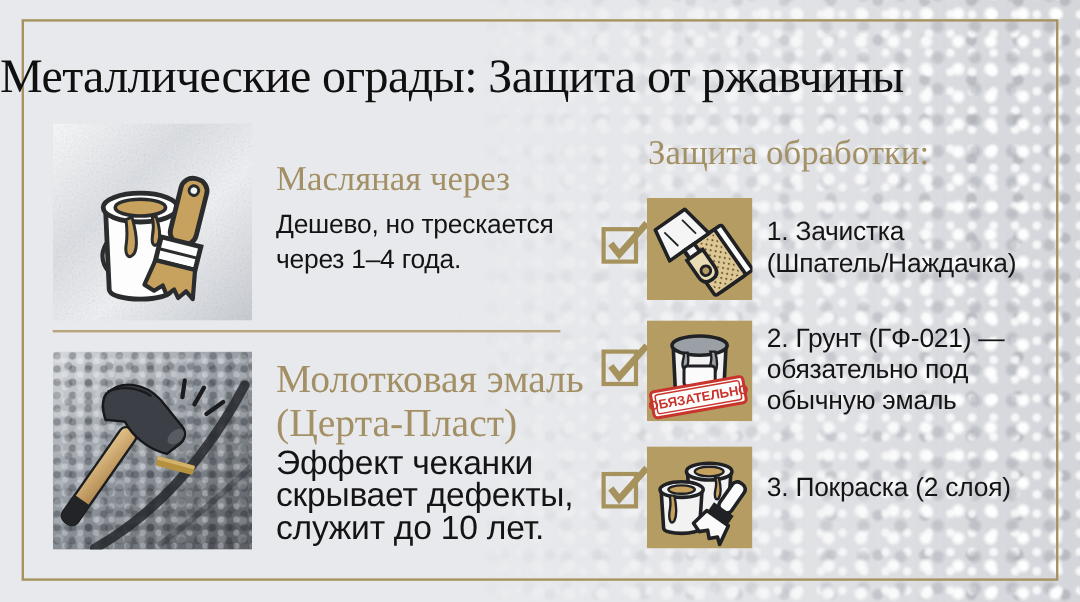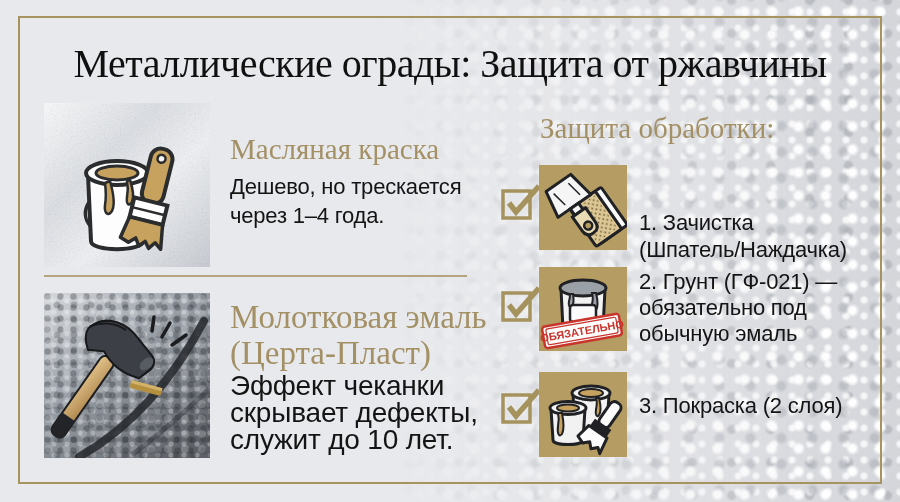--- a/index.html
+++ b/index.html
@@ -20,21 +20,21 @@
     background-size:27px 23px, 31px 26px, 18px 16px, 39px 33px, 100% 100%;
     background-position:0 0, 14px 9px, 7px 4px, 20px 17px, 0 0;
     -webkit-mask-image:linear-gradient(to right, rgba(0,0,0,0) 0%, rgba(0,0,0,0.55) 45%, #000 85%);
     mask-image:linear-gradient(to right, rgba(0,0,0,0) 0%, rgba(0,0,0,0.55) 45%, #000 85%);
   }
   .frame{
     position:absolute;left:18px;top:16px;width:860px;height:464px;
     border:2px solid #a79360;pointer-events:none;
   }
   .page-title{
-    position:absolute;left:0;top:40px;width:900px;text-align:center;
+    position:absolute;left:0;top:40px;width:900px;
     font-family:"Liberation Serif","DejaVu Serif",serif;
     font-size:40px;color:#101010;letter-spacing:-0.5px;white-space:nowrap;
   }
   .gold-heading{
     font-family:"Liberation Serif","DejaVu Serif",serif;
     color:#a39065;white-space:pre-line;
   }
   .body-text{color:#141414;white-space:pre-line;letter-spacing:-0.2px;}
 
   .img1{position:absolute;left:44px;top:103px;width:166px;height:164px;}
@@ -48,21 +48,21 @@
   .rc-heading{position:absolute;left:540px;top:112px;font-size:29px;}
   .checkbox{position:absolute;width:44px;height:42px;}
   .ck1{left:500px;top:182px;}
   .ck2{left:500px;top:284px;}
   .ck3{left:500px;top:386px;}
   .step-icon{position:absolute;width:88px;height:85px;}
   .ic1{left:539px;top:165px;}
   .ic2{left:539px;top:267px;}
   .ic3{left:539px;top:372px;}
   .step-text{position:absolute;left:639px;font-size:22px;line-height:27px;}
-  .st1{top:179px;margin-top:30px;}
+  .st1{top:179px;}
   .st2{top:269px;line-height:26px;}
   .st3{top:392px;}
 </style>
 </head>
 <body>
 
 <div class="canvas">
 
   <div class="metal-texture"></div>
   <div class="frame"></div>
@@ -94,21 +94,21 @@
       <path d="M86,77 C89,86 90,94 88,99 C85,104 82,101 83,94 C84,89 84,83 83,78 Z" fill="#c7a15e" stroke="#2b2c2e" stroke-width="2.5" stroke-linejoin="round"></path>
       <g transform="translate(119,50) rotate(14)">
         <rect x="-11" y="-4" width="22" height="56" rx="10" fill="#c7a15e" stroke="#2b2c2e" stroke-width="4"></rect>
         <circle cx="0" cy="6" r="4" fill="#f4f4f4" stroke="#2b2c2e" stroke-width="2.5"></circle>
         <path d="M-17,50 h34 v20 h-34 Z" fill="#fdfdfd" stroke="#2b2c2e" stroke-width="4"></path>
         <line x1="-17" y1="60" x2="17" y2="60" stroke="#2b2c2e" stroke-width="2.5"></line>
         <path d="M-17,70 L17,70 L21,94 L14,89 L9,96 L4,90 L-1,96 L-6,89 L-12,95 L-21,92 Z" fill="#c7a15e" stroke="#2b2c2e" stroke-width="3.5" stroke-linejoin="round"></path>
       </g>
     </svg>
   </div>
-  <div class="h1 gold-heading">Масляная краска</div>
+  <div class="h1 gold-heading">Масляная через</div>
   <div class="b1 body-text">Дешево, но трескается
 через 1–4 года.</div>
 
   <div class="divider"></div>
 
   <div class="img2">
     <svg width="166" height="165" viewBox="0 0 166 165">
       <defs>
         <linearGradient id="mbg" x1="0" y1="0" x2="0.8" y2="1">
           <stop offset="0" stop-color="#d6d9dd"></stop>

